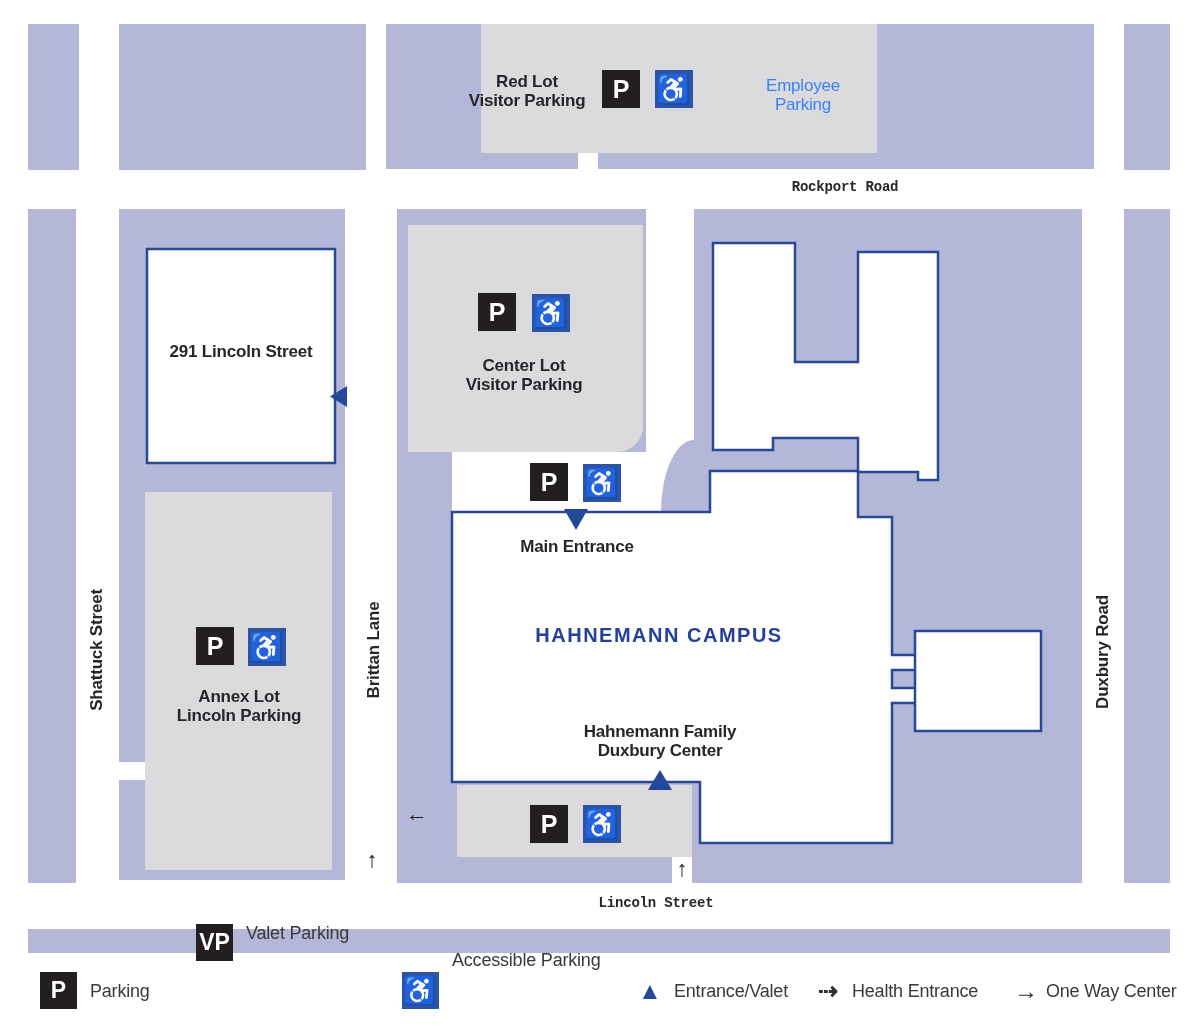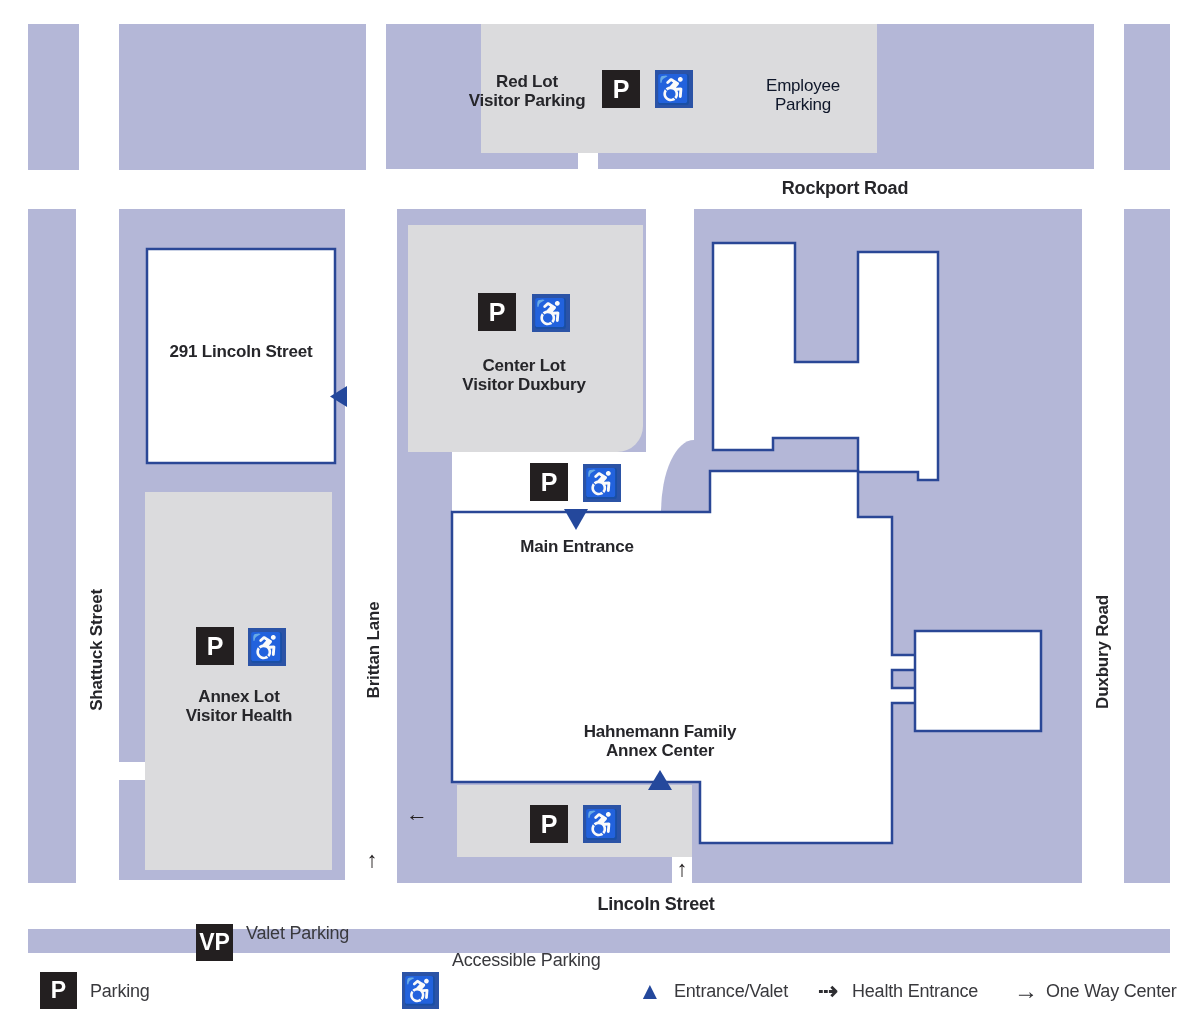--- a/index.html
+++ b/index.html
@@ -11,22 +11,22 @@
   .cut{position:absolute;background:#ffffff;}
   .lot{position:absolute;background:#dbdbdd;}
   .arc{position:absolute;background:#b4b7d7;border-top-left-radius:100%;}
   .svglayer{position:absolute;left:0;top:0;pointer-events:none;}
   .lbl{
     position:absolute;transform:translate(-50%,-50%);
     font-weight:bold;font-size:17px;color:#26262a;text-align:center;
     line-height:1.13;white-space:pre-line;letter-spacing:-0.2px;
   }
   .lbl.vert{transform:translate(-50%,-50%) rotate(-90deg);white-space:nowrap;}
-  .lbl.light{font-weight:500;color:#0f172a;}
-  .lbl.big{font-size:18px;}
+  .lbl.light{font-weight:500;color:#3b82f6;}
+  .lbl.big{font-size:14px;font-family:Liberation Mono, monospace;}
   .lbl.campus{font-size:20px;color:#24409a;letter-spacing:1.5px;}
   .ic{
     position:absolute;width:38px;height:38px;display:flex;align-items:center;justify-content:center;
     color:#ffffff;font-weight:bold;font-size:25px;
   }
   .ic.p{background:#231f20;}
   .ic.acc{background:#2b53a6;font-size:28px;}
   .arrow{
     position:absolute;transform:translate(-50%,-50%);
     font-size:22px;font-weight:600;color:#231f20;line-height:1;
@@ -98,28 +98,29 @@
   <div class="ic p" style="left:530px;top:805px">P</div>
   <div class="ic acc" style="left:583px;top:805px">♿</div>
 
   <div class="lbl" style="left:527px;top:91px">Red Lot
 Visitor Parking</div>
   <div class="lbl light" style="left:803px;top:95px">Employee
 Parking</div>
   <div class="lbl big" style="left:845px;top:188px">Rockport Road</div>
   <div class="lbl" style="left:241px;top:352px">291 Lincoln Street</div>
   <div class="lbl" style="left:524px;top:375px">Center Lot
-Visitor Duxbury</div>
+Visitor Parking</div>
   <div class="lbl vert" style="left:97px;top:650px">Shattuck Street</div>
   <div class="lbl" style="left:239px;top:706px">Annex Lot
-Visitor Health</div>
+Lincoln Parking</div>
   <div class="lbl vert" style="left:374px;top:650px">Brittan Lane</div>
   <div class="lbl" style="left:577px;top:547px">Main Entrance</div>
+  <div class="lbl campus" style="left:659px;top:635px">HAHNEMANN CAMPUS</div>
   <div class="lbl" style="left:660px;top:741px">Hahnemann Family
-Annex Center</div>
+Duxbury Center</div>
   <div class="lbl vert" style="left:1103px;top:652px">Duxbury Road</div>
   <div class="lbl big" style="left:656px;top:904px">Lincoln Street</div>
 
   <div class="arrow" style="left:417px;top:814px">←</div>
   <div class="arrow" style="left:372px;top:860px">↑</div>
   <div class="arrow" style="left:682px;top:869px">↑</div>
 
   <div class="legend-sq p" style="left:40px;top:972px">P</div>
   <div class="legend-lbl" style="left:90px;top:991px">Parking</div>
   <div class="legend-sq p" style="left:196px;top:924px">VP</div>

